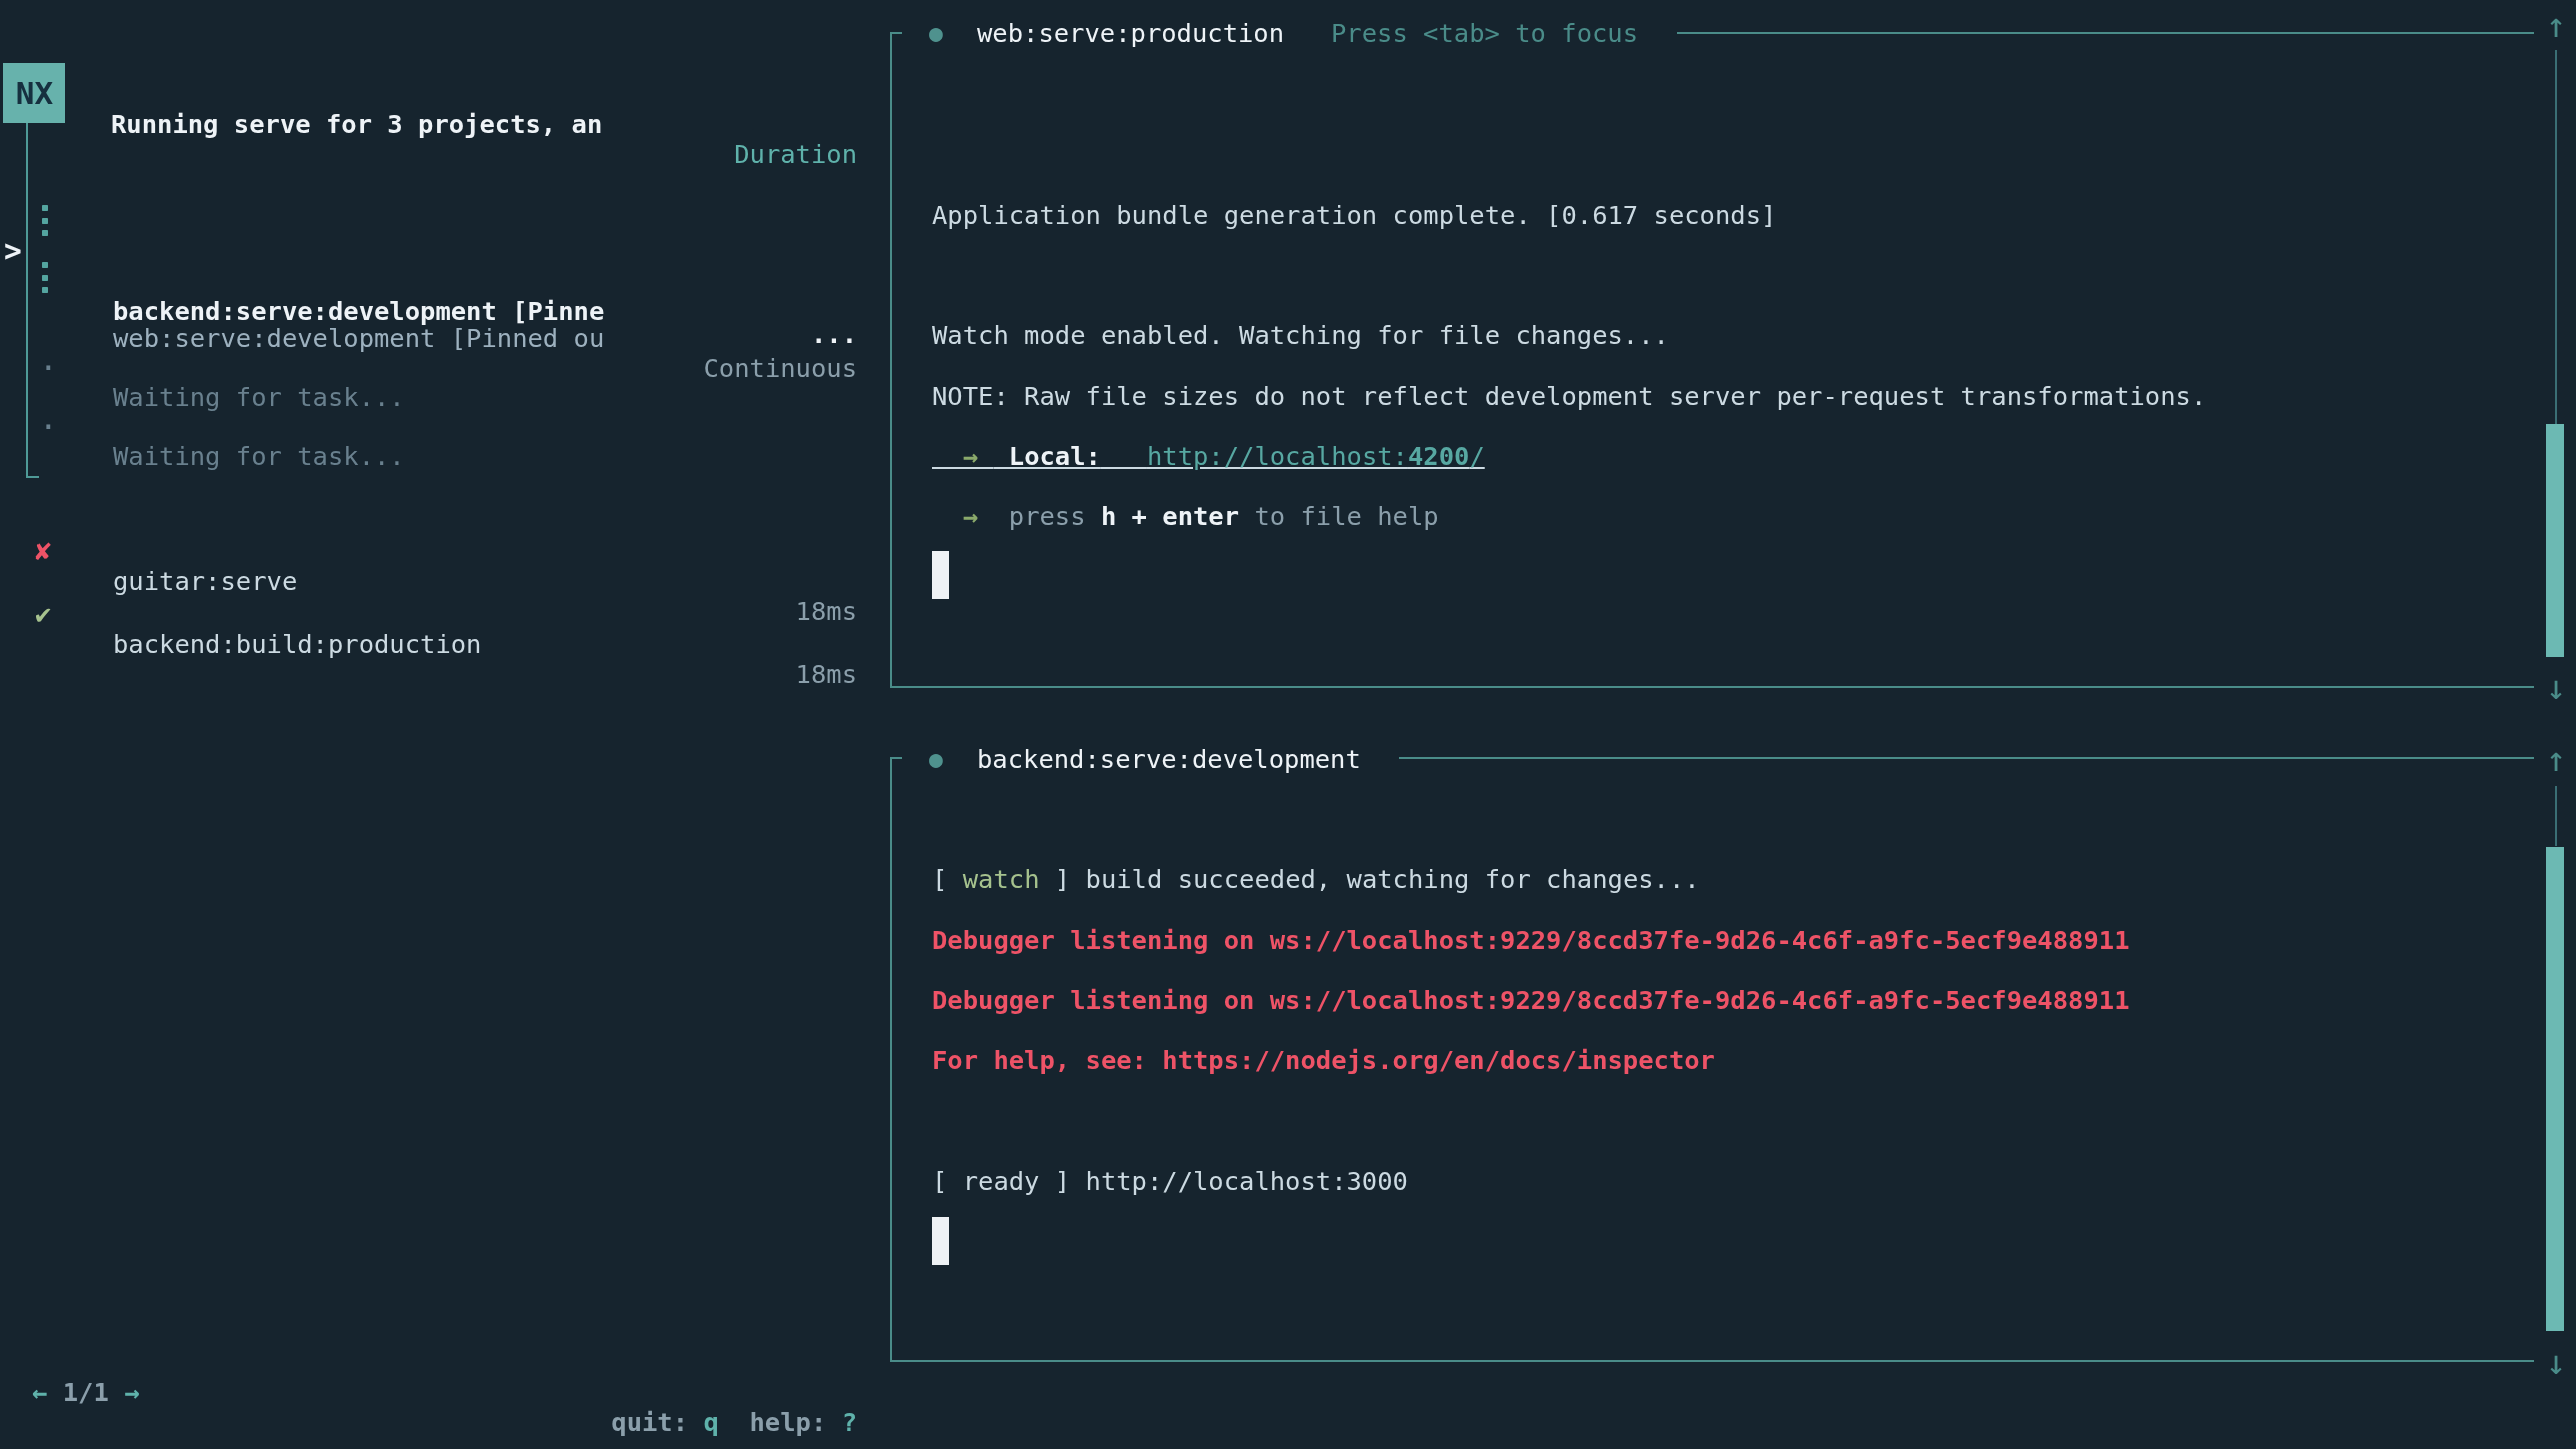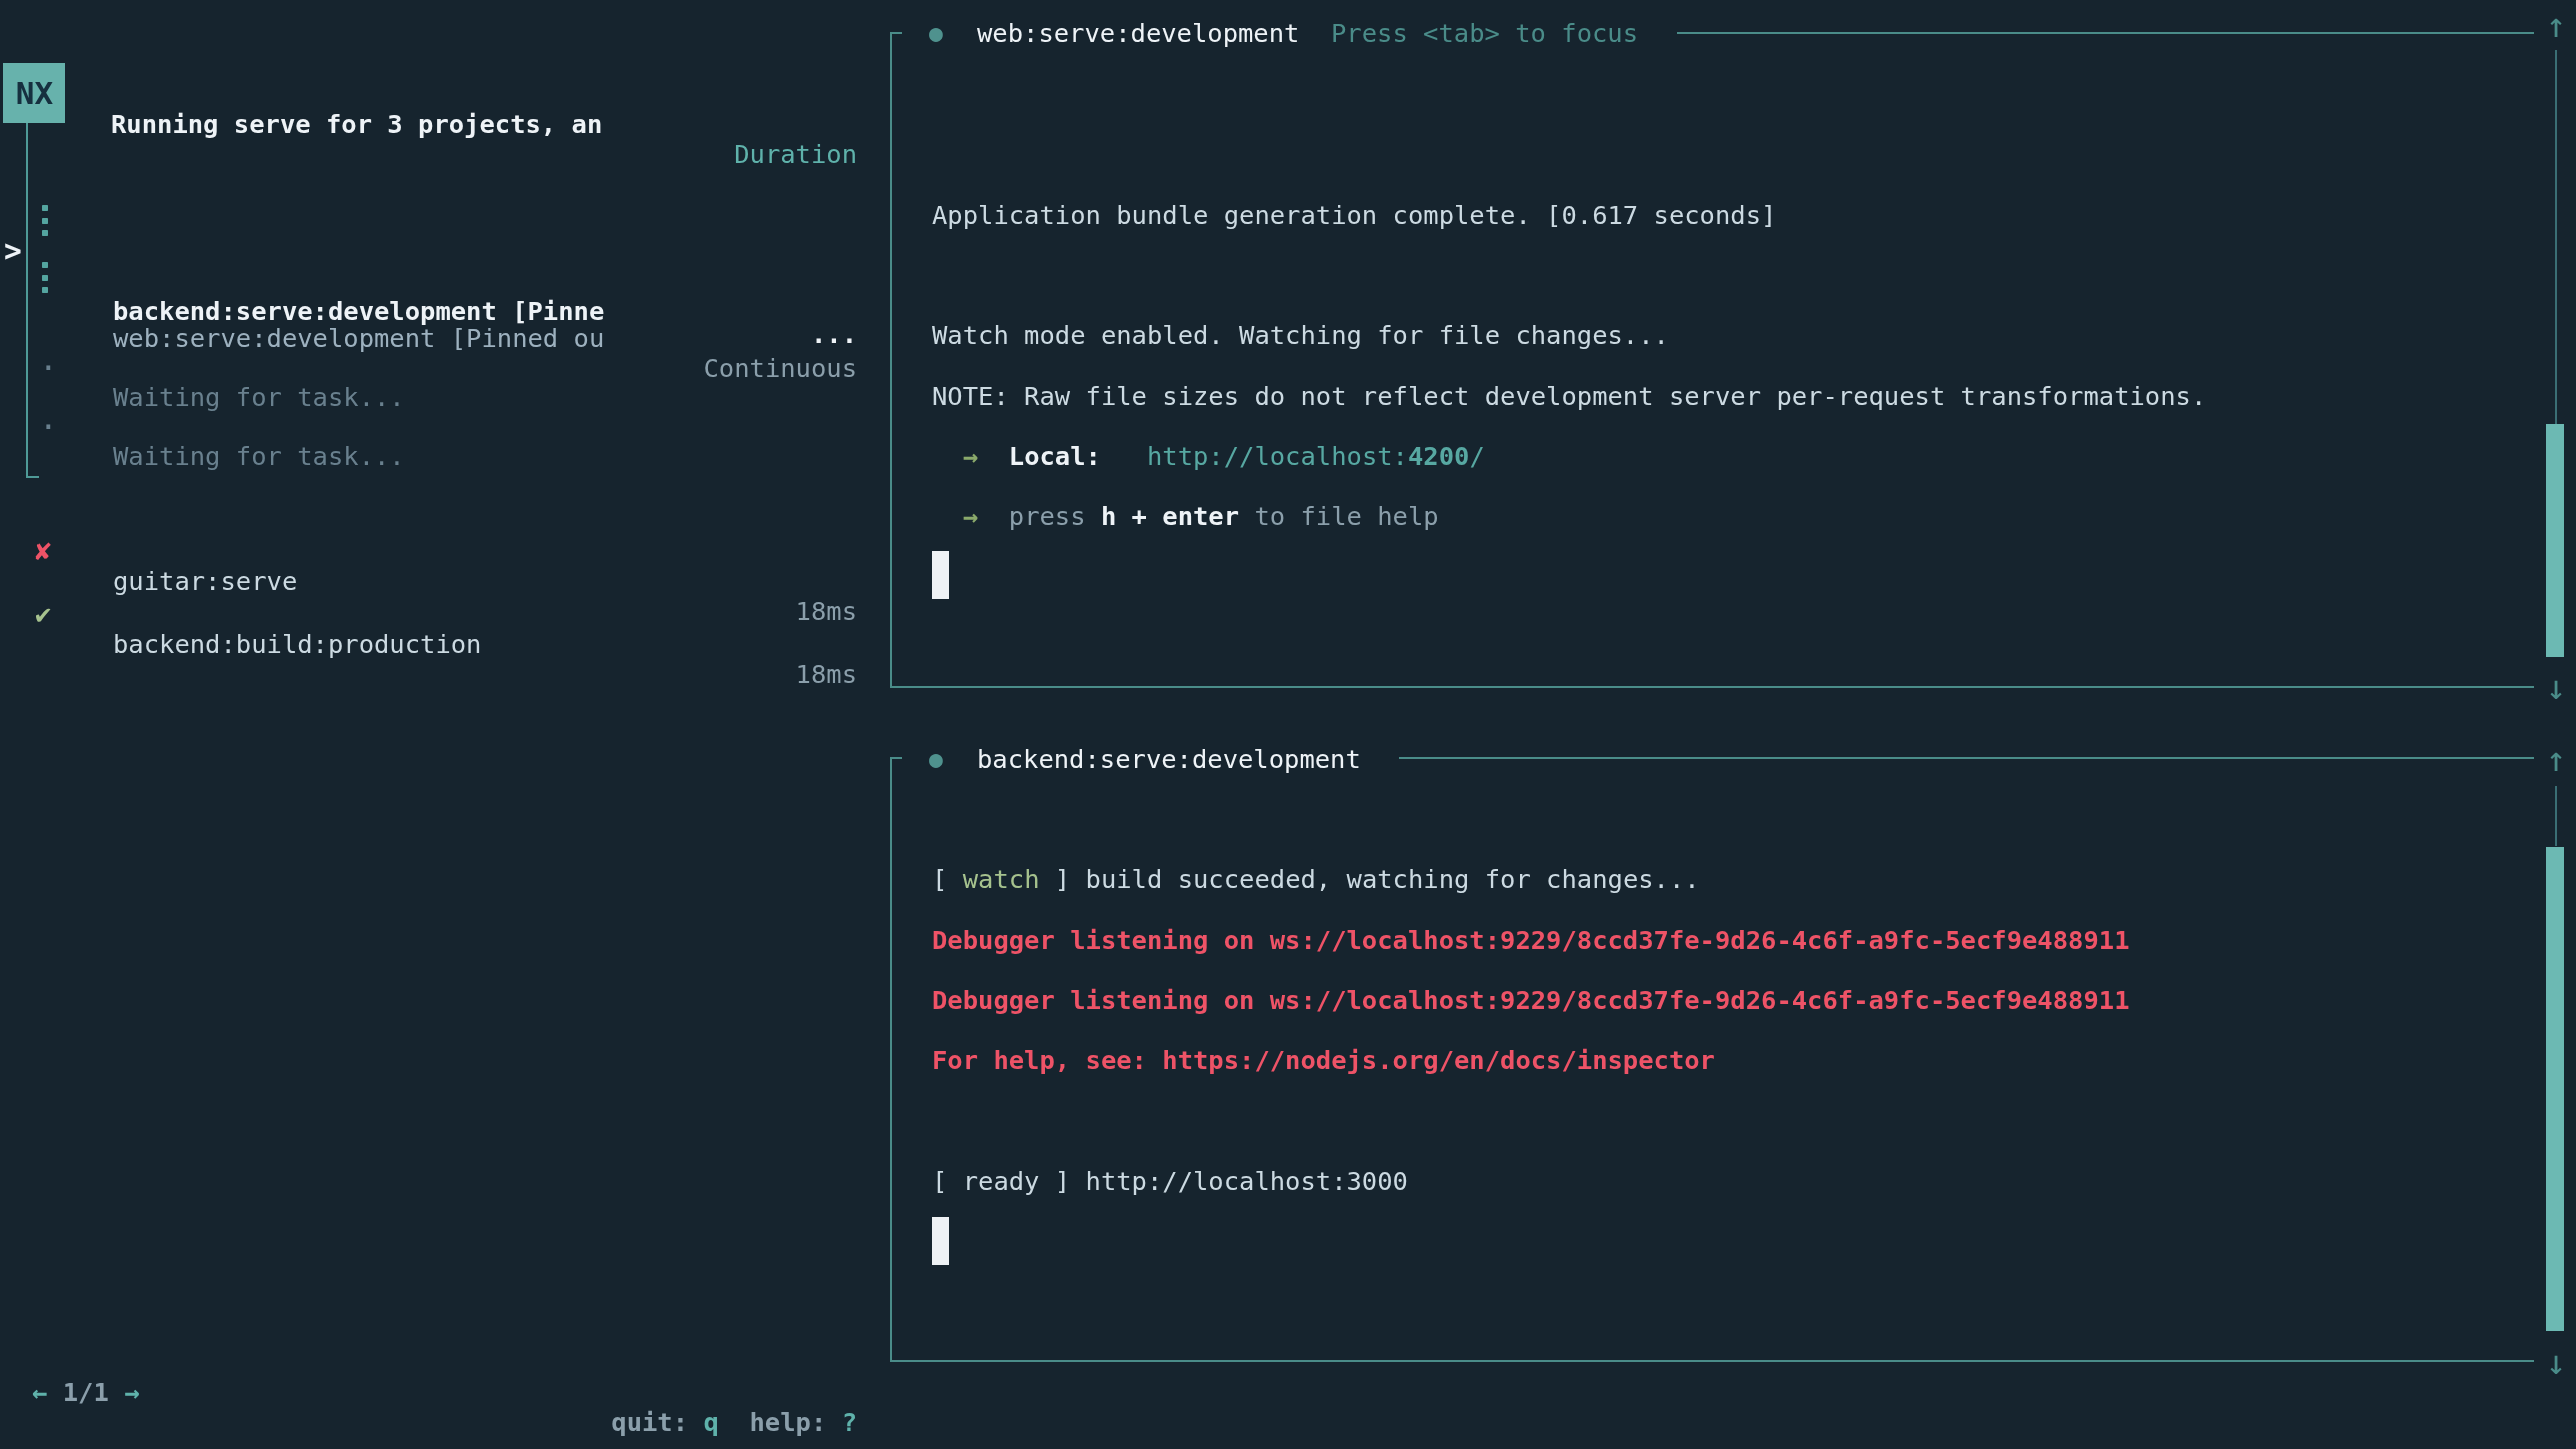--- a/index.html
+++ b/index.html
@@ -104,34 +104,34 @@
     <span class="value"><span class="c-val">quit:</span><span class="c-val"> </span><span class="c-teal">q</span><span class="c-val">  </span><span class="c-val">help:</span><span class="c-val"> </span><span class="c-teal">?</span></span>
   </div>
 </div>
 
 <div>
   <div class="abs hline" style="left:890px;top:32px;width:12px;"></div>
   <div class="abs vline" style="left:890px;top:32px;height:656px;"></div>
   <div class="abs hline" style="left:890px;top:686px;width:1644px;"></div>
 
   <div class="abs line bullet" style="left:929px;top:9.4px;">●</div>
-  <div class="abs line c-bright" style="left:977px;top:9.4px;">web:serve:development</div>
+  <div class="abs line c-bright" style="left:977px;top:9.4px;">web:serve:production</div>
   <div class="abs line c-tealmid" style="left:1331px;top:9.4px;">Press &lt;tab&gt; to focus</div>
   <div class="abs hline" style="left:1677px;top:32px;width:857px;"></div>
 
   <div class="abs scroll-arrow" style="top:1.3px;">↑</div>
   <div class="abs track" style="top:50px;height:374px;"></div>
   <div class="abs thumb" style="top:424px;height:233px;"></div>
   <div class="abs scroll-arrow" style="top:663px;">↓</div>
 
   <div class="abs line plines c-body" style="top:191px;">Application bundle generation complete. [0.617 seconds]</div>
   <div class="abs line plines c-body" style="top:311px;">Watch mode enabled. Watching for file changes...</div>
   <div class="abs line plines c-body" style="top:372px;">NOTE: Raw file sizes do not reflect development server per-request transformations.</div>
 
-  <div class="abs line plines" style="top:432px;"><span class="c-garrow b">  → </span><span class="b c-bright"> Local:</span><span>   </span><span class="c-url"><span>http://localhost:</span><span class="b">4200</span><span>/</span></span></div>
+  <div class="abs line plines" style="top:432px;text-decoration:underline;"><span class="c-garrow b">  → </span><span class="b c-bright"> Local:</span><span>   </span><span class="c-url"><span>http://localhost:</span><span class="b">4200</span><span>/</span></span></div>
 
   <div class="abs line plines" style="top:492px;"><span class="c-garrow b">  → </span><span class="c-val"> press </span><span class="b c-bright">h + enter</span><span class="c-val"> to file help</span></div>
 
   <div class="abs cursor" style="left:932px;top:551px;"></div>
 </div>
 
 <div>
   <div class="abs hline" style="left:890px;top:757px;width:12px;"></div>
   <div class="abs vline" style="left:890px;top:757px;height:605px;"></div>
   <div class="abs hline" style="left:890px;top:1360px;width:1644px;"></div>

